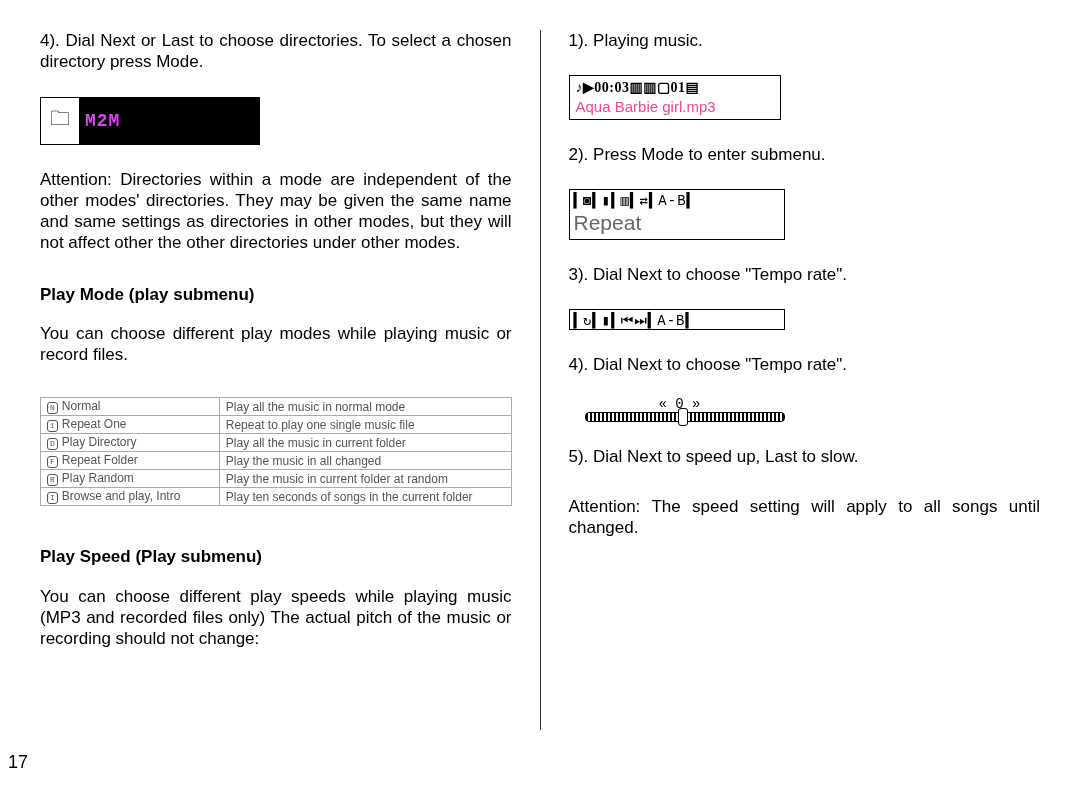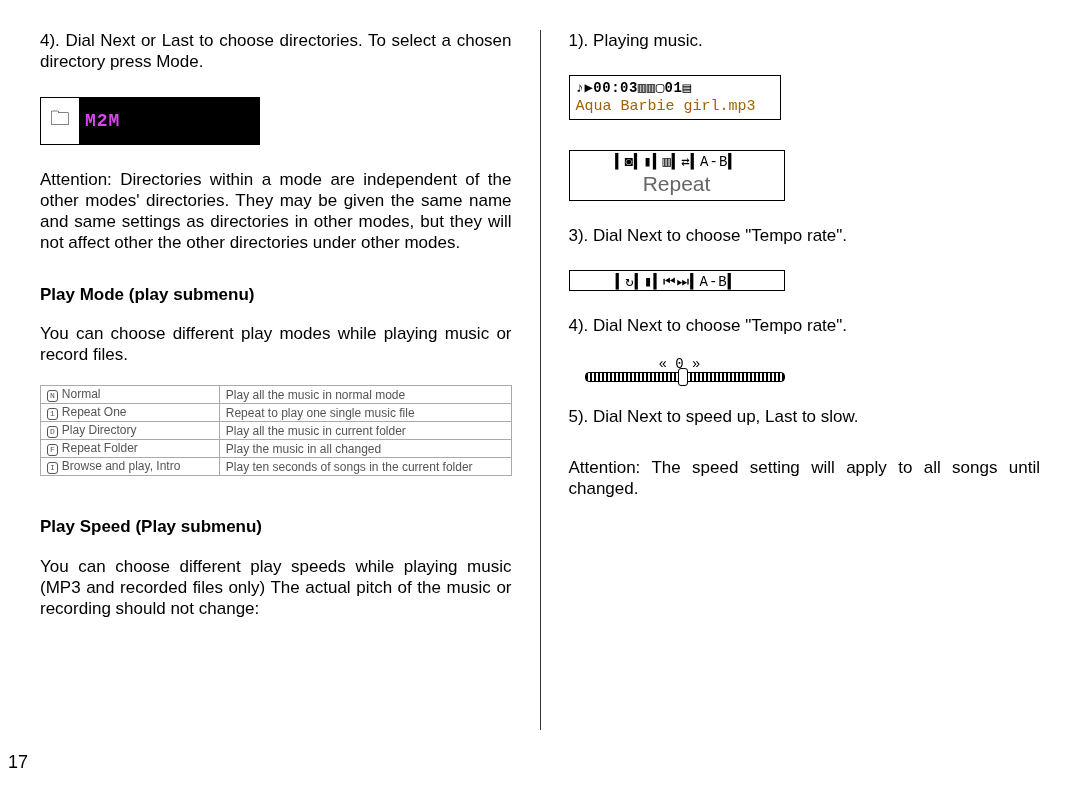--- a/index.html
+++ b/index.html
@@ -62,26 +62,26 @@
     font-size: 18px;
     letter-spacing: 1px;
   }
   .lcd-play {
     width: 212px;
     padding: 3px 6px 2px 6px;
     font-size: 13px;
     color: #444;
     line-height: 1.3;
   }
-  .lcd-play .top-row { font-weight: bold; letter-spacing: 0.5px; color:#000; font-family: Liberation Mono, monospace; font-size:14px;}
-  .lcd-play .fname { color:#a16207; font-family: Liberation Mono, monospace; font-size: 15px; }
+  .lcd-play .top-row { font-weight: bold; letter-spacing: 0.5px; color:#000; font-family: Liberation Serif, serif; font-size:14px;}
+  .lcd-play .fname { color:#ec4899; font-family: Liberation Sans, sans-serif; font-size: 15px; }
 
   .lcd-sub {
     width: 216px;
-    text-align: center;
+    text-align: left;
     padding: 2px 4px 0 4px;
   }
   .lcd-sub .irow {
     font-family: "Courier New", monospace;
     font-size: 14px;
     white-space: nowrap;
     letter-spacing: 1px;
     color:#000;
   }
   .lcd-sub .lab {
@@ -110,21 +110,21 @@
     background:#fff;
     border:1.5px solid #000;
     border-radius:3px;
     top:-5px; left:92px;
   }
 
   table.modes {
     border-collapse: collapse;
     font-size: 12px;
     color: #555;
-    margin: 2px 0 14px 0;
+    margin: 14px 0 14px 0;
     width: 100%;
   }
   table.modes td {
     border: 1px solid #aaa;
     padding: 1px 6px;
   }
   table.modes td.l { width: 38%; }
   .tiny-icon{
     display:inline-block;
     border:1px solid #555;
@@ -175,39 +175,44 @@
           </tr>
           <tr>
             <td class="l"><span class="tiny-icon">D</span>Play Directory</td>
             <td>Play all the music in current folder</td>
           </tr>
           <tr>
             <td class="l"><span class="tiny-icon">F</span>Repeat Folder</td>
             <td>Play the music in all changed</td>
           </tr>
           <tr>
+            <td class="l"><span class="tiny-icon">R</span>Play Random</td>
+            <td>Play the music in current folder at random</td>
+          </tr>
+          <tr>
             <td class="l"><span class="tiny-icon">I</span>Browse and play, Intro</td>
             <td>Play ten seconds of songs in the current folder</td>
           </tr>
         </tbody>
     </table>
 
     <p class="para bold">Play Speed (Play submenu)</p>
     <p class="para justify">You can choose different play speeds while playing music (MP3 and recorded files only) The actual pitch of the music or recording should not change:</p>
   </div>
 
   <div class="divider"></div>
 
   <div class="col">
     <p class="para">1). Playing music.</p>
     <div class="lcd lcd-play">
       <div class="top-row">♪▶00:03▥▥▢01▤</div>
       <div class="fname">Aqua Barbie girl.mp3</div>
     </div>
 
+    <p class="para">2). Press Mode to enter submenu.</p>
     <div class="lcd lcd-sub">
       <div class="irow">▍◙▍▮▍▥▍⇄▍A-B▍</div>
       <div class="lab">Repeat</div>
     </div>
 
     <p class="para">3). Dial Next to choose "Tempo rate".</p>
     <div class="lcd lcd-sub">
       <div class="irow">▍↻▍▮▍⏮⏭▍A-B▍</div>
     </div>
 

